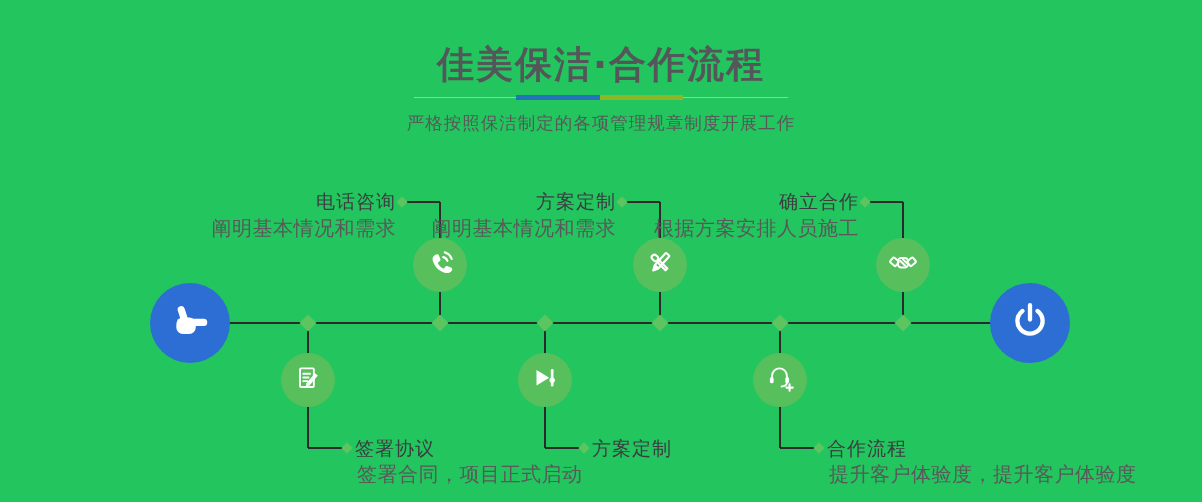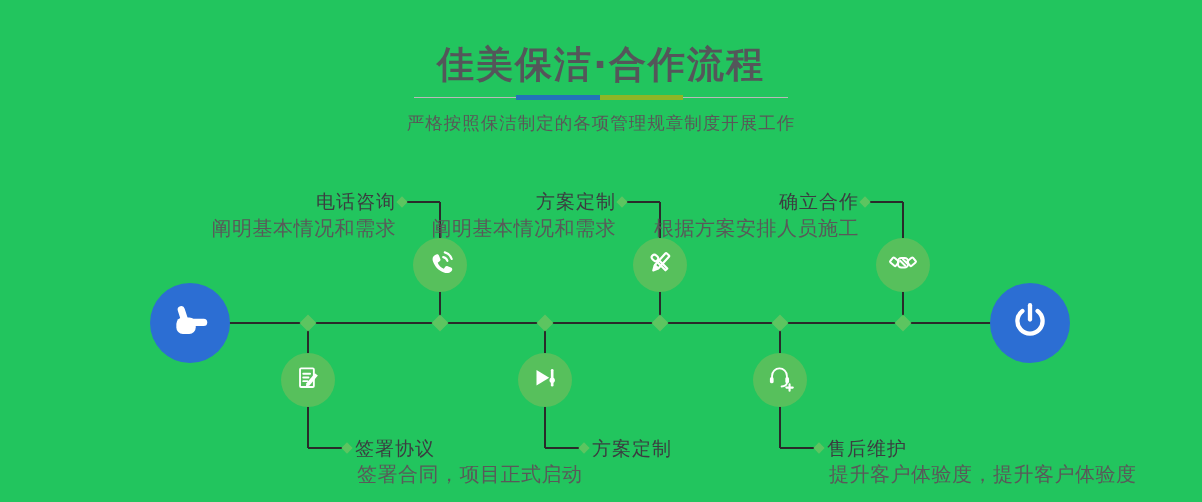--- a/index.html
+++ b/index.html
@@ -138,21 +138,21 @@
         <rect x="43" y="15" width="5" height="33" rx="2.5"></rect>
         <circle cx="45.5" cy="36" r="5"></circle>
       </svg>
     </span>
   </div>
 
   <div class="line" style="left:779.25px;top:323px;width:1.5px;height:125px;"></div>
   <div class="line" style="left:780px;top:447.25px;width:36px;height:1.5px;"></div>
   <div class="dia-sm" style="left:815px;top:444px;"></div>
   <div class="dia" style="left:774px;top:317px;"></div>
-  <div class="step-title" style="left:827px;top:436px;">售后维护</div>
+  <div class="step-title" style="left:827px;top:436px;">合作流程</div>
   <div class="step-caption" style="left:829px;top:461px;">提升客户体验度，提升客户体验度</div>
   <div class="circle c-green" style="left:753px;top:353px;">
     <span>
       <svg width="34" height="34" viewBox="0 0 64 64" fill="none" stroke="#ffffff" stroke-width="3.5" stroke-linecap="round">
         <path d="M17 35 v-7 a14 14 0 0 1 28 0 v7"></path>
         <rect x="13" y="30" width="7" height="12" rx="3.5" fill="#ffffff" stroke="none"></rect>
         <rect x="42" y="30" width="7" height="12" rx="3.5" fill="#ffffff" stroke="none"></rect>
         <path d="M45 42 a11 7 0 0 1 -10 6"></path>
         <path d="M44 50 h12 M50 44 v12" stroke-width="4"></path>
       </svg>

